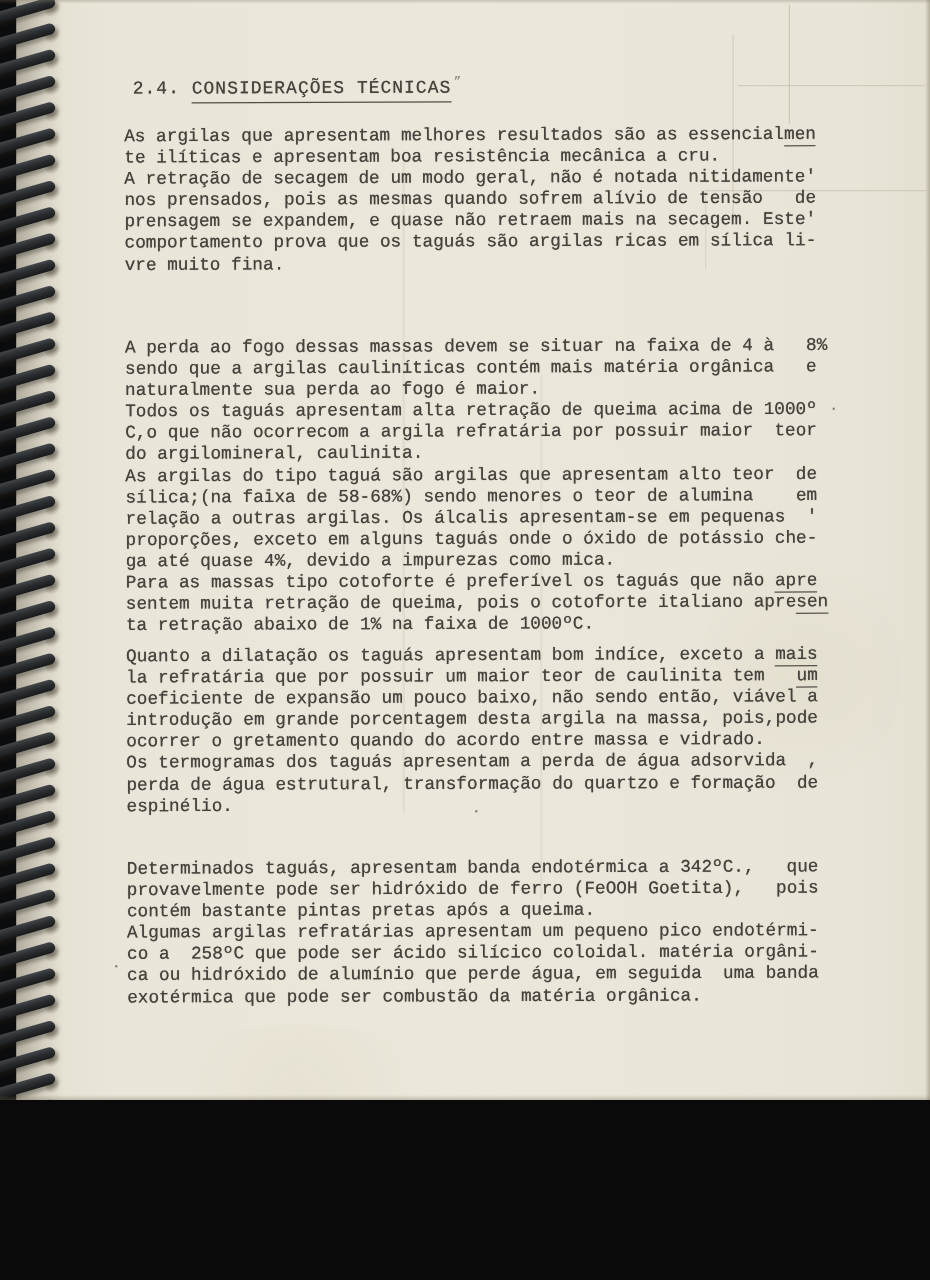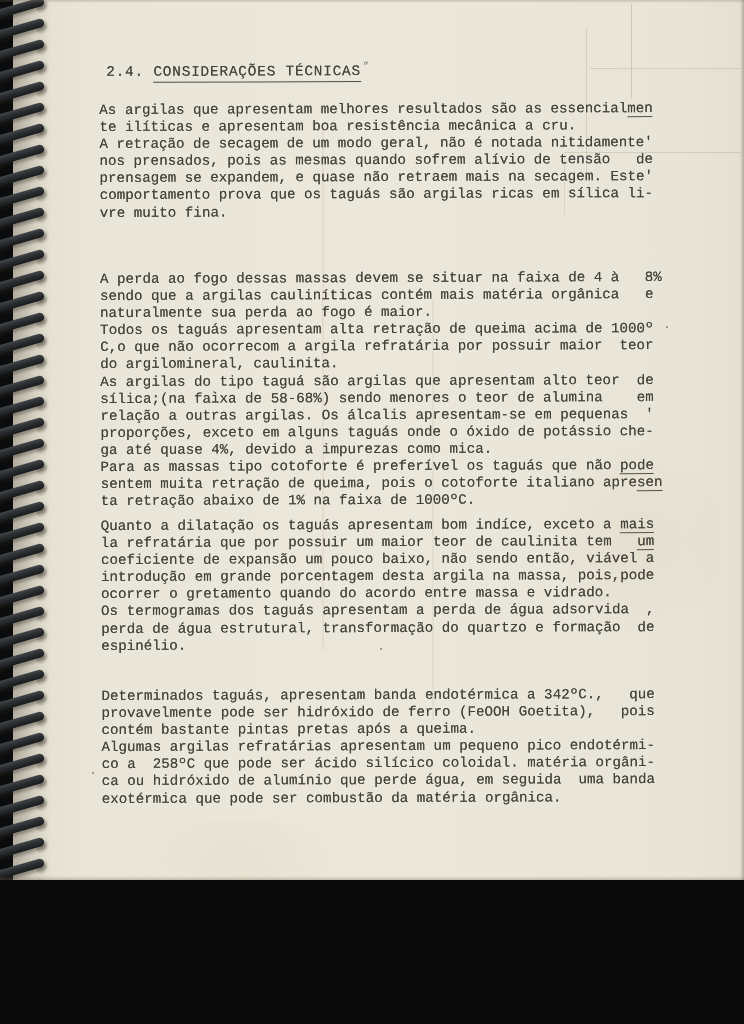--- a/index.html
+++ b/index.html
@@ -84,21 +84,21 @@
 sendo que a argilas cauliníticas contém mais matéria orgânica   e
 naturalmente sua perda ao fogo é maior.
 Todos os taguás apresentam alta retração de queima acima de 1000º
 C,o que não ocorrecom a argila refratária por possuir maior  teor
 do argilomineral, caulinita.
 As argilas do tipo taguá são argilas que apresentam alto teor  de
 sílica;(na faixa de 58-68%) sendo menores o teor de alumina    em
 relação a outras argilas. Os álcalis apresentam-se em pequenas  '
 proporções, exceto em alguns taguás onde o óxido de potássio che-
 ga até quase 4%, devido a impurezas como mica.
-Para as massas tipo cotoforte é preferível os taguás que não <u>pode</u>
+Para as massas tipo cotoforte é preferível os taguás que não <u>apre</u>
 sentem muita retração de queima, pois o cotoforte italiano apre<u>sen</u>
 ta retração abaixo de 1% na faixa de 1000ºC.</div>
     <div class="para" id="para-2">Quanto a dilatação os taguás apresentam bom indíce, exceto a <u>mais</u>
 la refratária que por possuir um maior teor de caulinita tem   <u>um</u>
 coeficiente de expansão um pouco baixo, não sendo então, viável a
 introdução em grande porcentagem desta argila na massa, pois,pode
 ocorrer o gretamento quando do acordo entre massa e vidrado.
 Os termogramas dos taguás apresentam a perda de água adsorvida  ,
 perda de água estrutural, transformação do quartzo e formação  de
 espinélio.</div>

